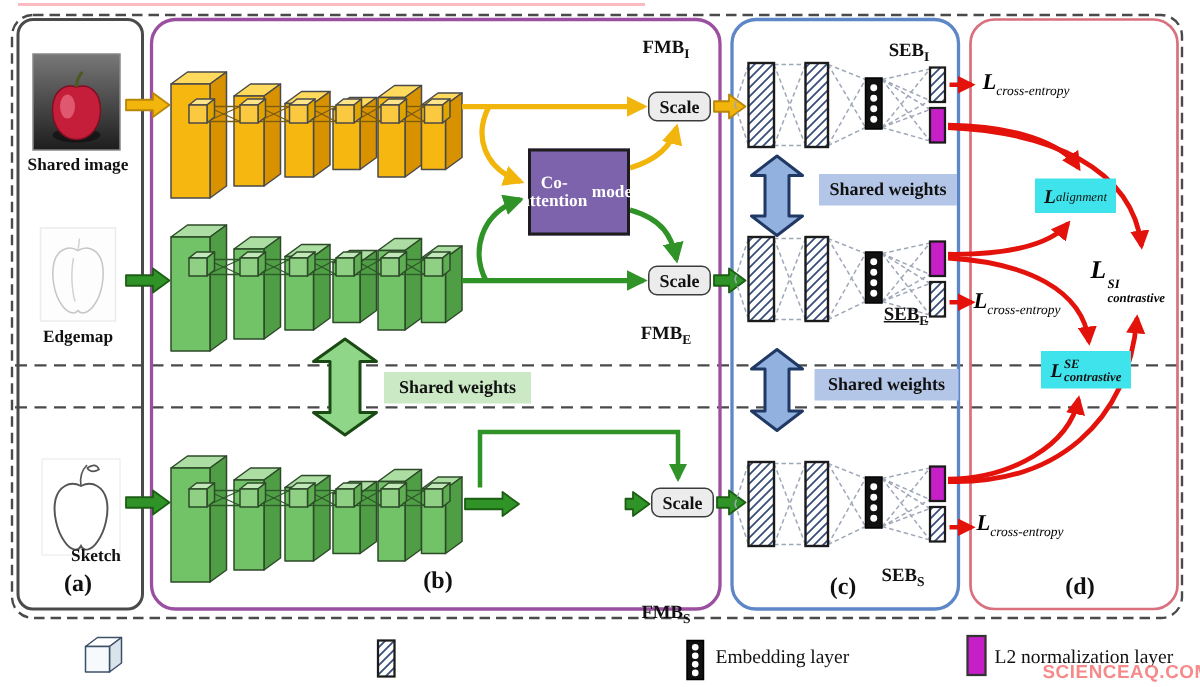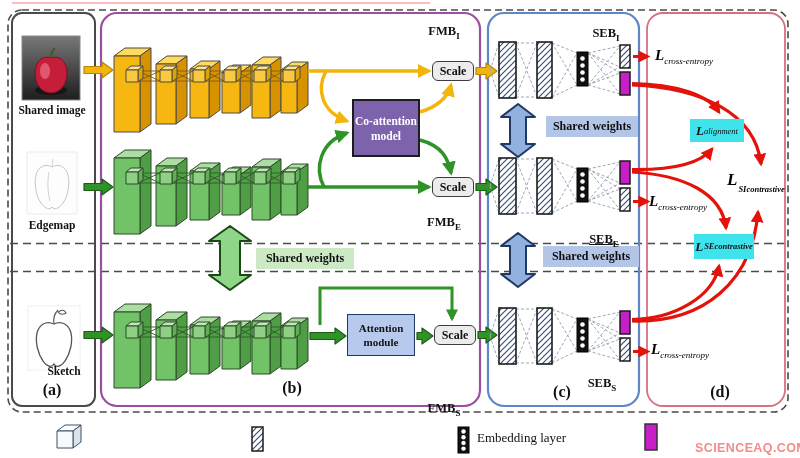--- a/index.html
+++ b/index.html
@@ -1,35 +1,35 @@
 <!DOCTYPE html>
 <html><head>
 <meta charset="utf-8">
 <style>
   html,body{margin:0;padding:0;background:#fff;}
   .stage{position:relative;width:800px;height:458px;background:#fff;overflow:hidden;
          font-family:"Liberation Serif",serif;color:#111;}
   .stage svg{position:absolute;left:0;top:0;}
   .lbl{position:absolute;font-weight:bold;font-size:11.5px;text-align:center;line-height:1.1;}
   .letter{position:absolute;font-weight:bold;font-size:16px;text-align:center;}
-  .box{position:absolute;display:flex;flex-direction:column;align-items:center;justify-content:center;
+  .box{position:absolute;display:flex;flex-direction:row;align-items:center;justify-content:center;
        font-weight:bold;text-align:center;box-sizing:border-box;}
   .coat{background:#7D62AC;border:2px solid #1d1d1d;color:#fff;font-size:11.5px;gap:3px;}
   .attn{background:#B7C9EC;border:1.6px solid #1F3864;color:#111;font-size:11px;gap:2px;}
   .scalebox{position:absolute;background:#ECECEC;border:1.5px solid #3c3c3c;border-radius:6px;
        font-weight:bold;font-size:12px;display:flex;align-items:center;justify-content:center;box-sizing:border-box;}
   .sw{position:absolute;font-weight:bold;font-size:12px;text-align:center;display:flex;align-items:center;justify-content:center;box-sizing:border-box;}
   .swg{background:rgba(200,232,194,0.95);}
   .swb{background:#B4C6E7;}
   .sublbl{position:absolute;font-weight:bold;font-size:12.5px;text-align:center;white-space:nowrap;}
   .sublbl sub{font-size:9px;}
   .loss{position:absolute;font-style:italic;white-space:nowrap;color:#000;}
   .loss .L{font-size:15px;font-weight:600;}
   .loss sub{font-size:9px;}
-  .stack{display:inline-flex;flex-direction:row;font-size:8.5px;line-height:8.5px;
+  .stack{display:inline-flex;flex-direction:column;font-size:8.5px;line-height:8.5px;
          vertical-align:-7px;margin-left:1px;font-weight:600;}
   .cyanbox{position:absolute;background:#3FE3EC;display:flex;align-items:center;justify-content:center;
          font-style:italic;box-sizing:border-box;}
   .cyanbox .L{font-size:13px;font-weight:600;}
   .cyanbox sub{font-size:8.5px;}
   .leg{position:absolute;font-size:13px;white-space:nowrap;}
   .wm{position:absolute;font-family:"Liberation Sans",sans-serif;font-weight:bold;font-size:12.5px;
       color:rgba(244,116,116,0.85);letter-spacing:.4px;}
 </style>
 </head>
@@ -409,37 +409,33 @@
   <div class="lbl" style="left:22px;top:365px;width:84px;">Sketch</div>
   <div class="letter" style="left:10px;top:381px;width:84px;">(a)</div>
   <div class="letter" style="left:270px;top:379px;width:44px;">(b)</div>
   <div class="letter" style="left:540px;top:383px;width:44px;">(c)</div>
   <div class="letter" style="left:698px;top:383px;width:44px;">(d)</div>
 
   <div class="box coat" style="left:352px;top:99px;width:68px;height:58px;">
     <span>Co-attention</span>
     <span>model</span>
   </div>
-  <div class="box attn" style="left:347px;top:314px;width:68px;height:42px;">
-    <span>Attention</span>
-    <span>module</span>
-  </div>
   <div class="scalebox" style="left:432px;top:61px;width:42px;height:20px;">Scale</div>
   <div class="scalebox" style="left:432px;top:177px;width:42px;height:20px;">Scale</div>
   <div class="scalebox" style="left:434px;top:325px;width:42px;height:20px;">Scale</div>
   <div class="sw swg" style="left:256px;top:248px;width:98px;height:21px;">Shared weights</div>
 
   <div class="sublbl" style="left:420px;top:24px;width:48px;"><span>FMB</span><sub>I</sub></div>
   <div class="sublbl" style="left:420px;top:215px;width:48px;"><span>FMB</span><sub>E</sub></div>
   <div class="sublbl" style="left:420px;top:375px;width:48px;margin-top:26px;"><span>FMB</span><sub>S</sub></div>
 
   <div class="sw swb" style="left:546px;top:116px;width:92px;height:21px;">Shared weights</div>
   <div class="sw swb" style="left:543px;top:246px;width:96px;height:21px;">Shared weights</div>
   <div class="sublbl" style="left:582px;top:26px;width:48px;"><span>SEB</span><sub>I</sub></div>
-  <div class="sublbl" style="left:580px;top:232px;width:48px;text-decoration:underline;"><span>SEB</span><sub>E</sub></div>
+  <div class="sublbl" style="left:580px;top:202px;width:48px;text-decoration:underline;"><span>SEB</span><sub>E</sub></div>
   <div class="sublbl" style="left:578px;top:376px;width:48px;"><span>SEB</span><sub>S</sub></div>
 
   <div class="loss" style="left:655px;top:46px;">
     <span class="L">L</span><sub>cross-entropy</sub></div>
   <div class="loss" style="left:649px;top:192px;">
     <span class="L">L</span><sub>cross-entropy</sub></div>
   <div class="loss" style="left:651px;top:340px;">
     <span class="L">L</span><sub>cross-entropy</sub></div>
   <div class="cyanbox" style="left:690px;top:119px;width:54px;height:23px;">
     <span class="L">L</span>
@@ -452,15 +448,16 @@
       </span></div>
   <div class="cyanbox" style="left:694px;top:234px;width:60px;height:25px;">
     <span class="L">L</span>
       <span class="stack" style="vertical-align:-5px;">
         <span>SE</span>
         <span>contrastive</span>
       </span>
     </div>
 
   <div class="leg" style="left:477px;top:430px;text-align:right;">Embedding layer</div>
+  <div class="leg" style="left:663px;top:430px;">L2 normalization layer</div>
 
   <div class="wm" style="left:695px;top:441px;">SCIENCEAQ.COM</div>
 </div>
 
 </body></html>

